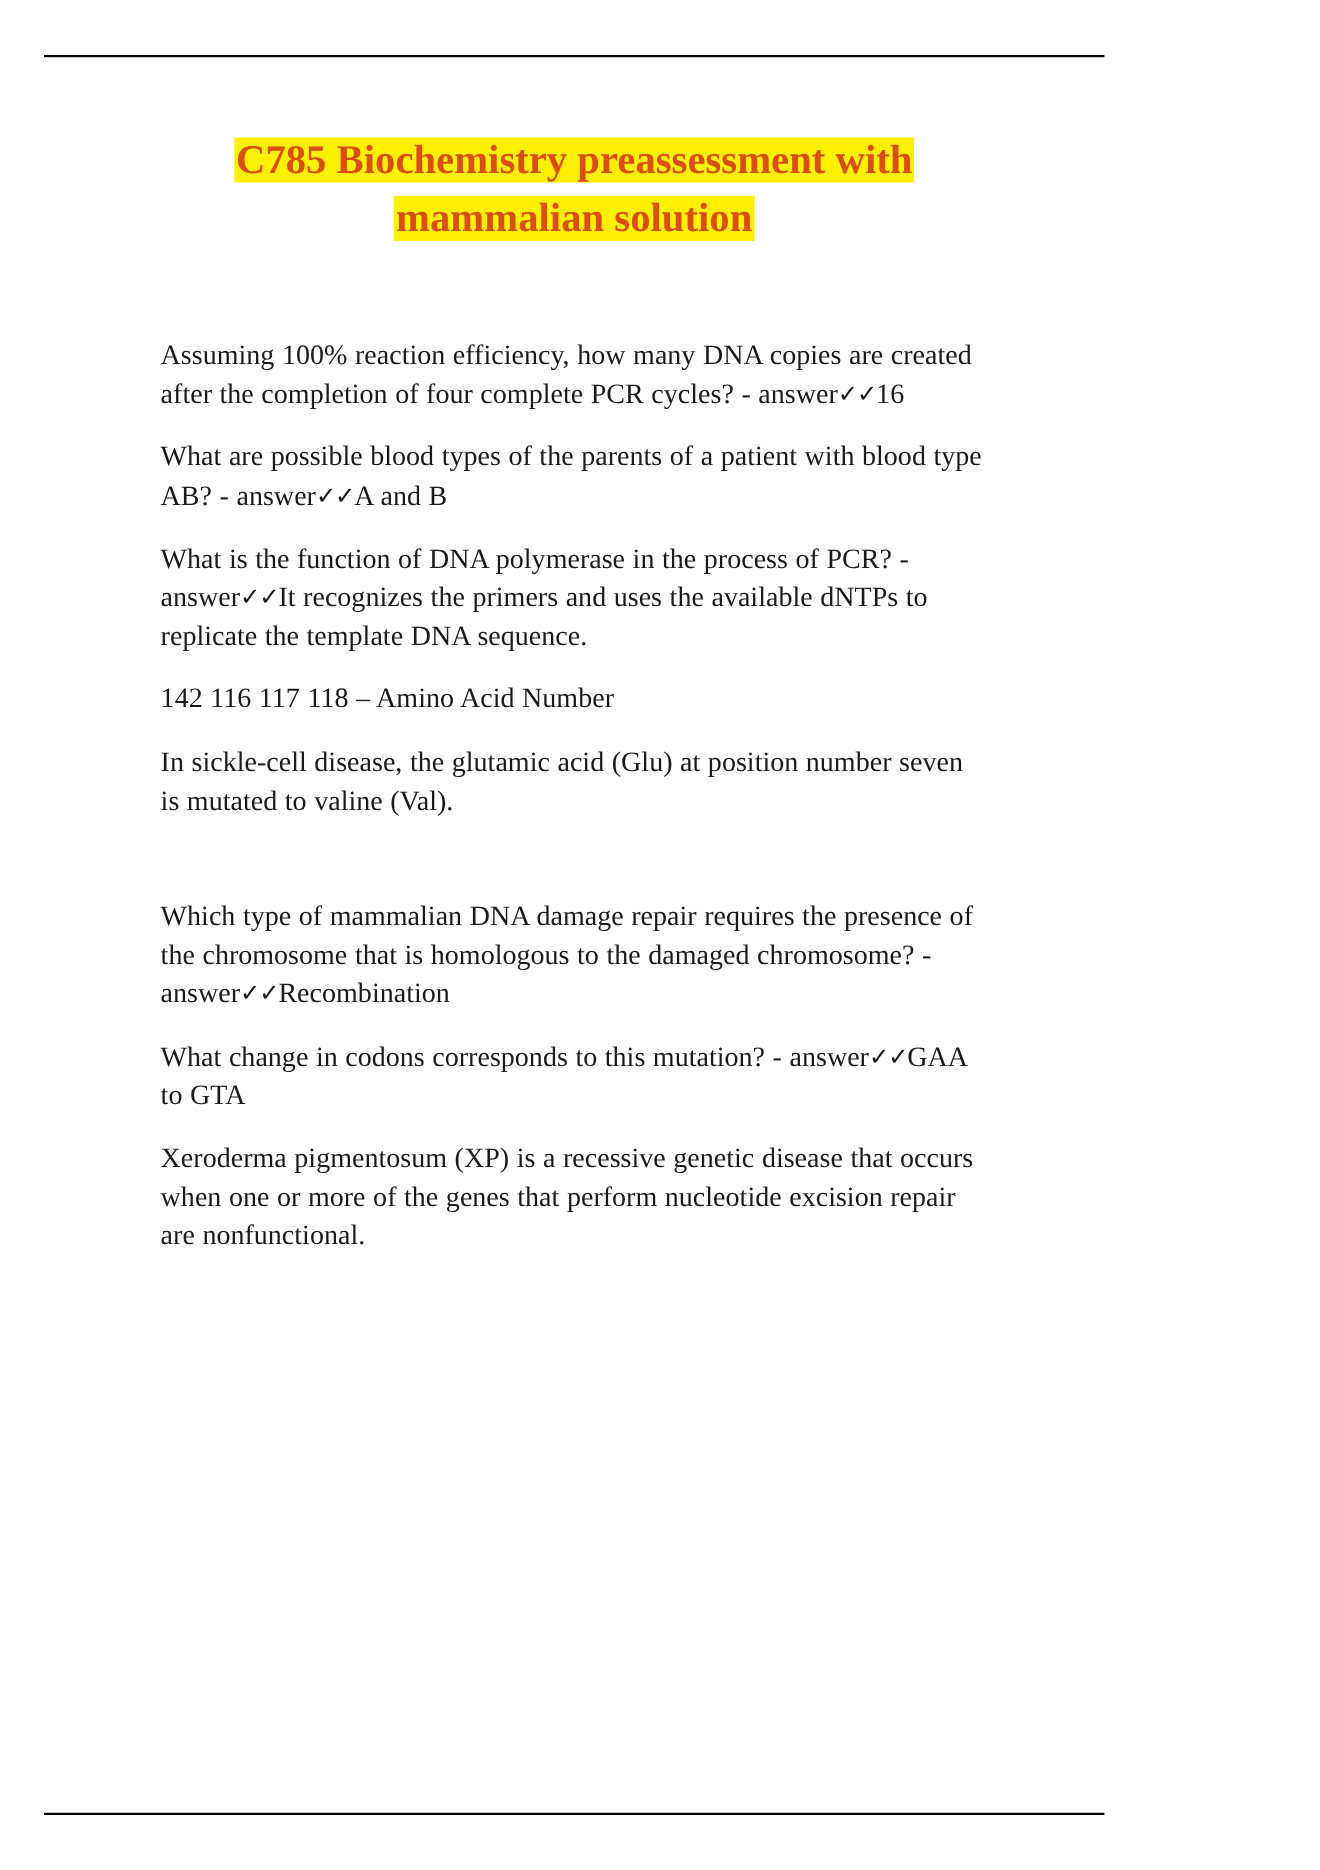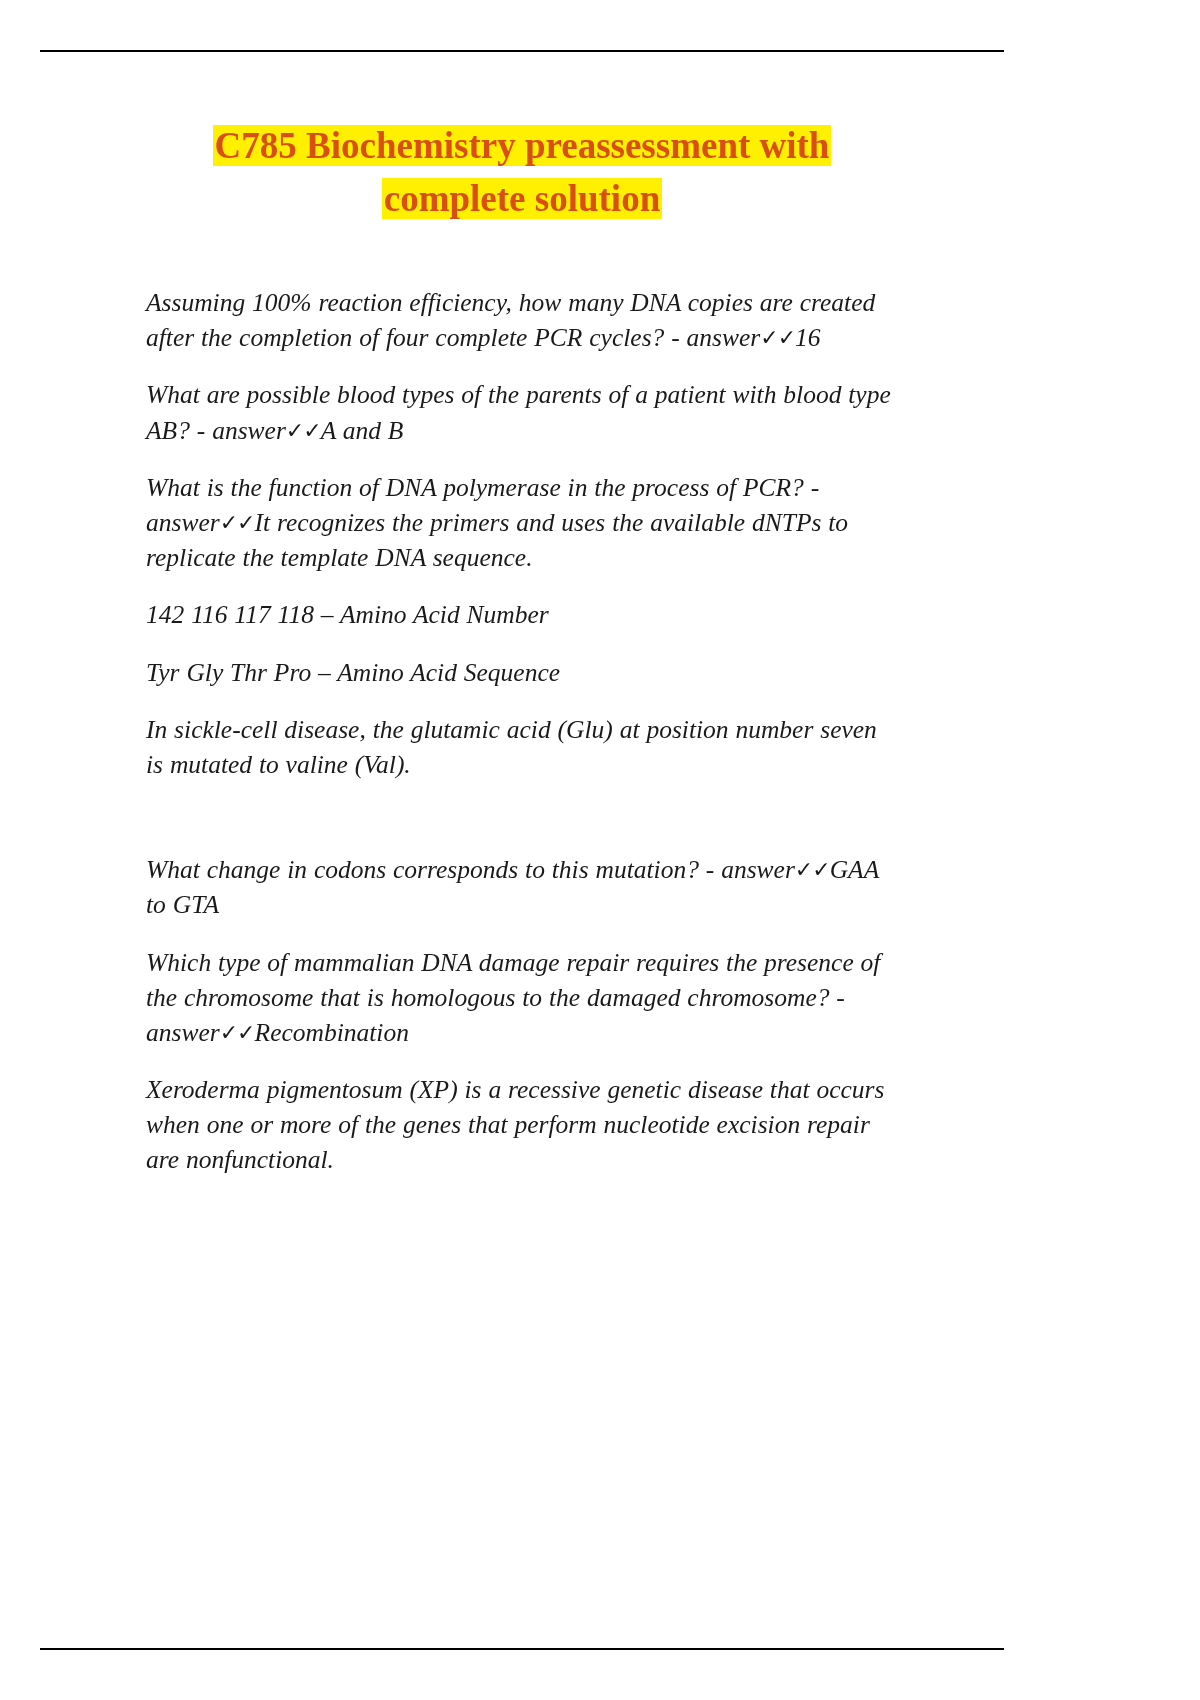--- a/index.html
+++ b/index.html
@@ -48,22 +48,21 @@
     margin: 0 0 0 0;
   }
   .doc-title .hl {
     background: #ffef00;
     padding: 0 2px;
     box-decoration-break: clone;
     -webkit-box-decoration-break: clone;
   }
 
   .body-block {
-    margin-top: 60px;
-    font-style: italic;
+    margin-top: 80px;
   }
 
   p.para {
     font-size: 25.5px;
     line-height: 1.38;
     margin: 0 0 22px 0;
     text-align: left;
     word-spacing: 0.5px;
   }
   p.para.gap-after {
@@ -83,42 +82,41 @@
 <body>
 
 <div class="page">
 
   <div class="rule rule-top"></div>
 
   <div class="content">
 
     <h1 class="doc-title">
       <span class="hl">C785 Biochemistry preassessment with</span><br>
-      <span class="hl">complete solution</span>
+      <span class="hl">mammalian solution</span>
     </h1>
 
     <div class="body-block">
 
       <p class="para"><span>Assuming 100% reaction efficiency, how many DNA copies are created after the completion of four complete PCR cycles? - answer</span><span class="chk">✓✓</span><span>16</span></p>
 
       <p class="para"><span>What are possible blood types of the parents of a patient with blood type AB? - answer</span><span class="chk">✓✓</span><span>A and B</span></p>
 
       <p class="para"><span>What is the function of DNA polymerase in the process of PCR? - answer</span><span class="chk">✓✓</span><span>It recognizes the primers and uses the available dNTPs to replicate the template DNA sequence.</span></p>
 
       <p class="para"><span>142 116 117 118 – Amino Acid Number</span></p>
 
-      <p class="para"><span>Tyr Gly Thr Pro – Amino Acid Sequence</span></p>
 
 
 
       <p class="para gap-after"><span>In sickle-cell disease, the glutamic acid (Glu) at position number seven is mutated to valine (Val).</span></p>
 
+      <p class="para"><span>Which type of mammalian DNA damage repair requires the presence of the chromosome that is homologous to the damaged chromosome? - answer</span><span class="chk">✓✓</span><span>Recombination</span></p>
+
       <p class="para"><span>What change in codons corresponds to this mutation? - answer</span><span class="chk">✓✓</span><span>GAA to GTA</span></p>
-
-      <p class="para"><span>Which type of mammalian DNA damage repair requires the presence of the chromosome that is homologous to the damaged chromosome? - answer</span><span class="chk">✓✓</span><span>Recombination</span></p>
 
       <p class="para"><span>Xeroderma pigmentosum (XP) is a recessive genetic disease that occurs when one or more of the genes that perform nucleotide excision repair are nonfunctional.</span></p>
 
     </div>
   </div>
 
   <div class="rule rule-bottom"></div>
 </div>
 
 </body></html>

